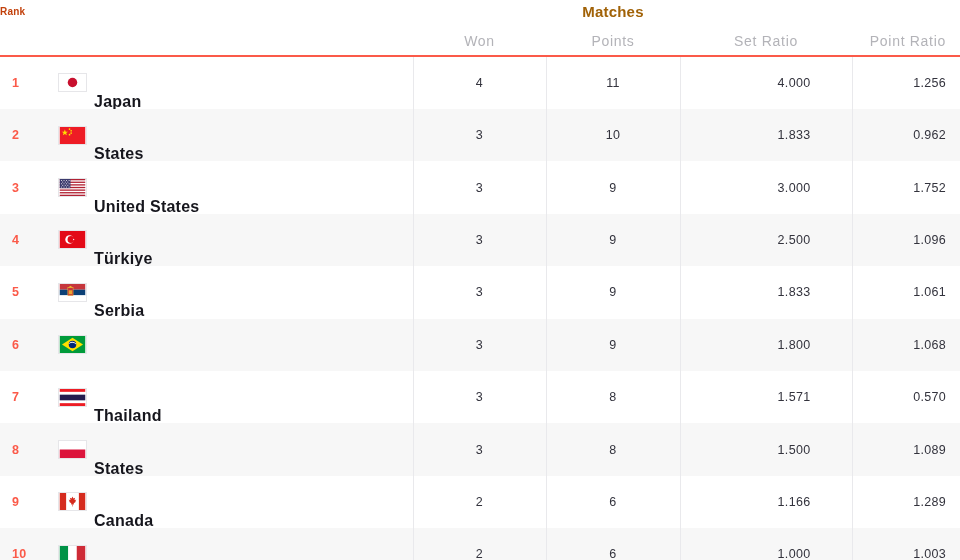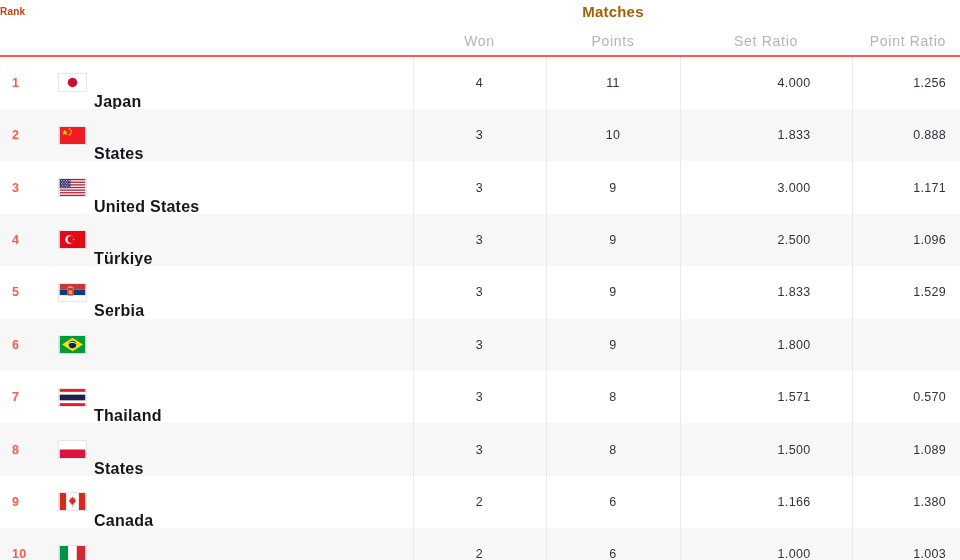--- a/index.html
+++ b/index.html
@@ -135,21 +135,21 @@
                 <circle cx="13.4" cy="7.1" r="1"></circle>
                 <circle cx="11.5" cy="9" r="1"></circle>
               </g>
             </svg>
           </span>
         </div>
         <div class="cell-team">States</div>
         <div class="cell-num c-won">3</div>
         <div class="cell-num c-points">10</div>
         <div class="cell-num c-set">1.833</div>
-        <div class="cell-num c-point">0.888</div>
+        <div class="cell-num c-point">0.962</div>
       </div>
       <div class="row">
         <div class="vline vl1"></div>
         <div class="vline vl2"></div>
         <div class="vline vl3"></div>
         <div class="vline vl4"></div>
         <div class="cell-rank">3</div>
         <div class="cell-flag">
           <span class="flag">
             <svg viewBox="0 0 30 20">
@@ -184,21 +184,21 @@
                 <circle cx="8" cy="9.3" r=".6"></circle>
                 <circle cx="11" cy="9.3" r=".6"></circle>
               </g>
             </svg>
           </span>
         </div>
         <div class="cell-team">United States</div>
         <div class="cell-num c-won">3</div>
         <div class="cell-num c-points">9</div>
         <div class="cell-num c-set">3.000</div>
-        <div class="cell-num c-point">1.171</div>
+        <div class="cell-num c-point">1.752</div>
       </div>
       <div class="row alt">
         <div class="vline vl1"></div>
         <div class="vline vl2"></div>
         <div class="vline vl3"></div>
         <div class="vline vl4"></div>
         <div class="cell-rank">4</div>
         <div class="cell-flag">
           <span class="flag">
             <svg viewBox="0 0 30 20">
@@ -232,41 +232,42 @@
                 <rect x="10.6" y="7.4" width="4" height="4.6" fill="#edb92e" opacity=".85"></rect>
                 <path d="M9.5 4.4 L12.6 2.2 L15.7 4.4 Z" fill="#edb92e"></path>
               </g>
             </svg>
           </span>
         </div>
         <div class="cell-team">Serbia</div>
         <div class="cell-num c-won">3</div>
         <div class="cell-num c-points">9</div>
         <div class="cell-num c-set">1.833</div>
-        <div class="cell-num c-point">1.529</div>
+        <div class="cell-num c-point">1.061</div>
       </div>
       <div class="row alt">
         <div class="vline vl1"></div>
         <div class="vline vl2"></div>
         <div class="vline vl3"></div>
         <div class="vline vl4"></div>
         <div class="cell-rank">6</div>
         <div class="cell-flag">
           <span class="flag">
             <svg viewBox="0 0 30 20">
               <rect width="30" height="20" fill="#009b3a"></rect>
               <polygon points="15,2.2 27.4,10 15,17.8 2.6,10" fill="#fedf00"></polygon>
               <circle cx="15" cy="10" r="4.4" fill="#002776"></circle>
               <path d="M10.9 8.4 A6.2 6.2 0 0 1 19.2 8.9 L19.4 10 A6.2 6.2 0 0 0 10.8 9.4 Z" fill="#fff"></path>
             </svg>
           </span>
         </div>
         <div class="cell-num c-won">3</div>
         <div class="cell-num c-points">9</div>
         <div class="cell-num c-set">1.800</div>
+        <div class="cell-num c-point">1.068</div>
       </div>
       <div class="row">
         <div class="vline vl1"></div>
         <div class="vline vl2"></div>
         <div class="vline vl3"></div>
         <div class="vline vl4"></div>
         <div class="cell-rank">7</div>
         <div class="cell-flag">
           <span class="flag">
             <svg viewBox="0 0 30 20">
@@ -316,21 +317,21 @@
               <rect width="7.5" height="20" fill="#d52b1e"></rect>
               <rect x="22.5" width="7.5" height="20" fill="#d52b1e"></rect>
               <path fill="#d52b1e" d="M15 4.2 L16.1 6.6 L18.1 5.6 L17.3 8.3 L19.6 7.9 L18.1 9.6 L19.1 10.2 L16.4 12.2 L16.8 13.6 L15.3 13.3 L15.3 16 L14.7 16 L14.7 13.3 L13.2 13.6 L13.6 12.2 L10.9 10.2 L11.9 9.6 L10.4 7.9 L12.7 8.3 L11.9 5.6 L13.9 6.6 Z"></path>
             </svg>
           </span>
         </div>
         <div class="cell-team">Canada</div>
         <div class="cell-num c-won">2</div>
         <div class="cell-num c-points">6</div>
         <div class="cell-num c-set">1.166</div>
-        <div class="cell-num c-point">1.380</div>
+        <div class="cell-num c-point">1.289</div>
       </div>
       <div class="row alt">
         <div class="vline vl1"></div>
         <div class="vline vl2"></div>
         <div class="vline vl3"></div>
         <div class="vline vl4"></div>
         <div class="cell-rank">10</div>
         <div class="cell-flag">
           <span class="flag">
             <svg viewBox="0 0 30 20">

